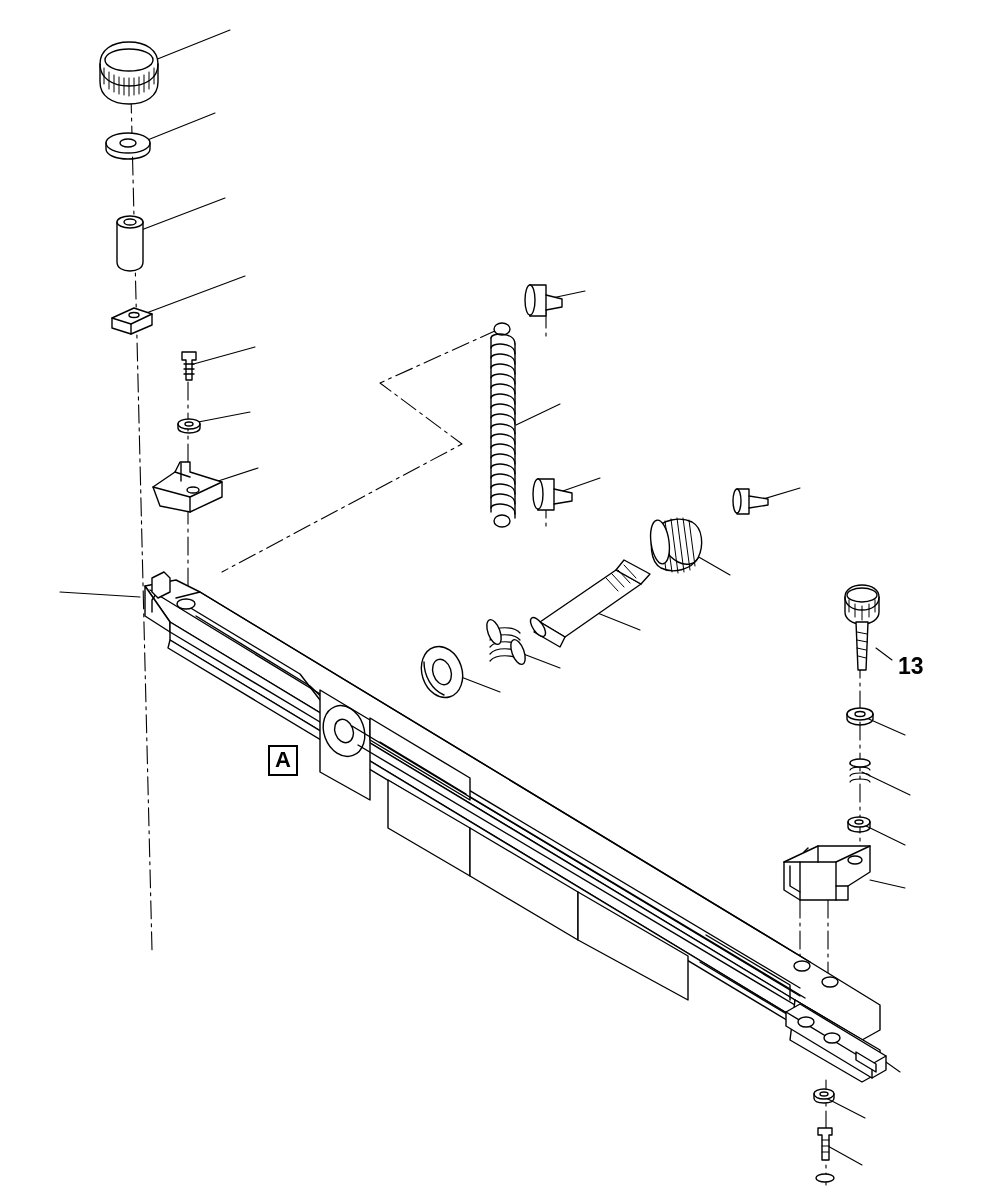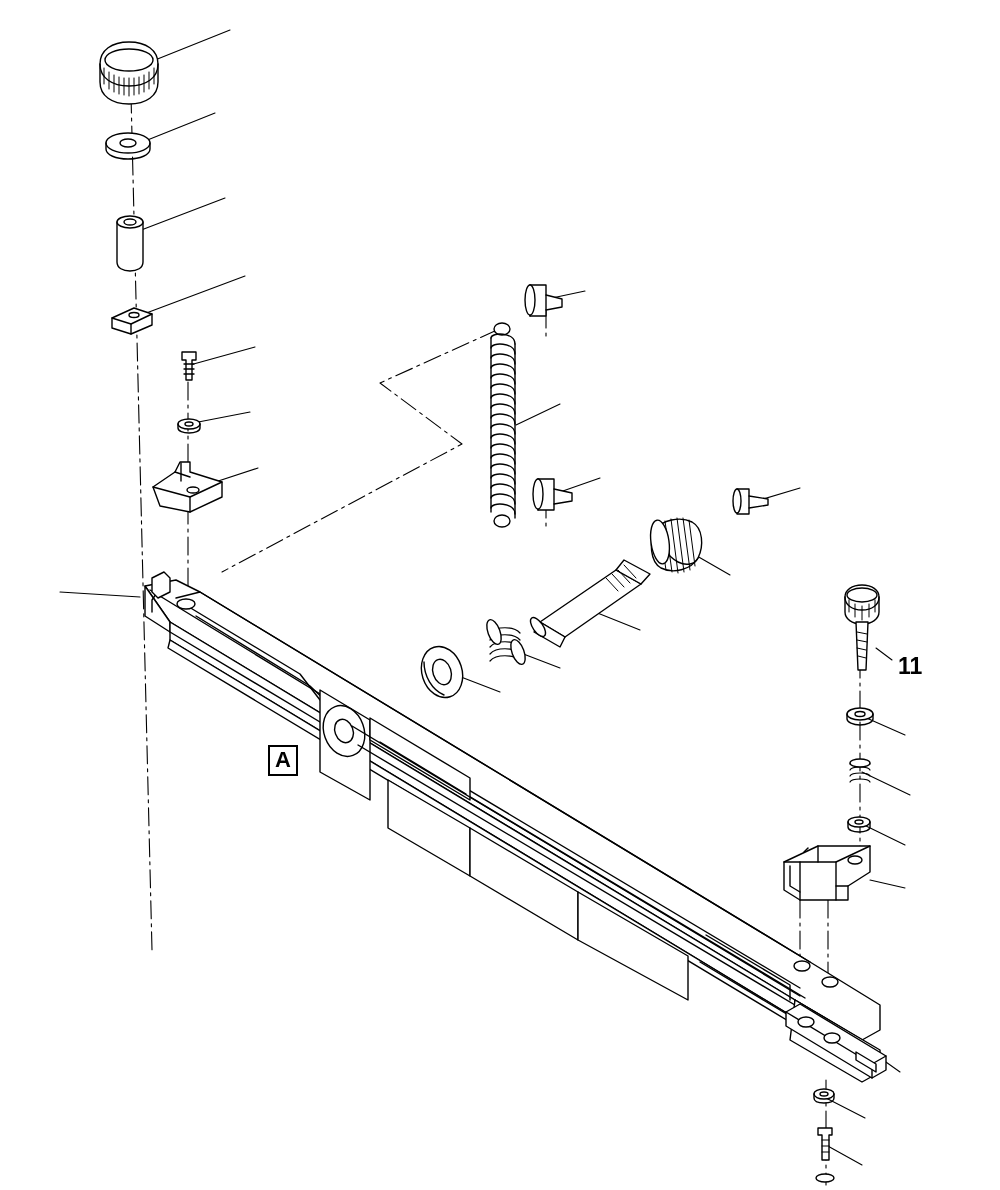--- a/index.html
+++ b/index.html
@@ -368,17 +368,17 @@
           <line x1="822" y1="1140" x2="829" y2="1140"></line>
           <line x1="822" y1="1146" x2="829" y2="1146"></line>
           <line x1="822" y1="1152" x2="829" y2="1152"></line>
         </g>
         <ellipse cx="825" cy="1178" rx="9" ry="4" fill="#ffffff"></ellipse>
       </g>
 
     </g>
   </svg>
 
-  <div class="callout-label" style="left: 898px; top: 655px;">11</div>
+  <div class="callout-label" style="left: 898px; top: 655px;">13</div>
 
   <div class="section-label" style="left: 268px; top: 745px;">A</div>
 
 </div>
 
 </body></html>

